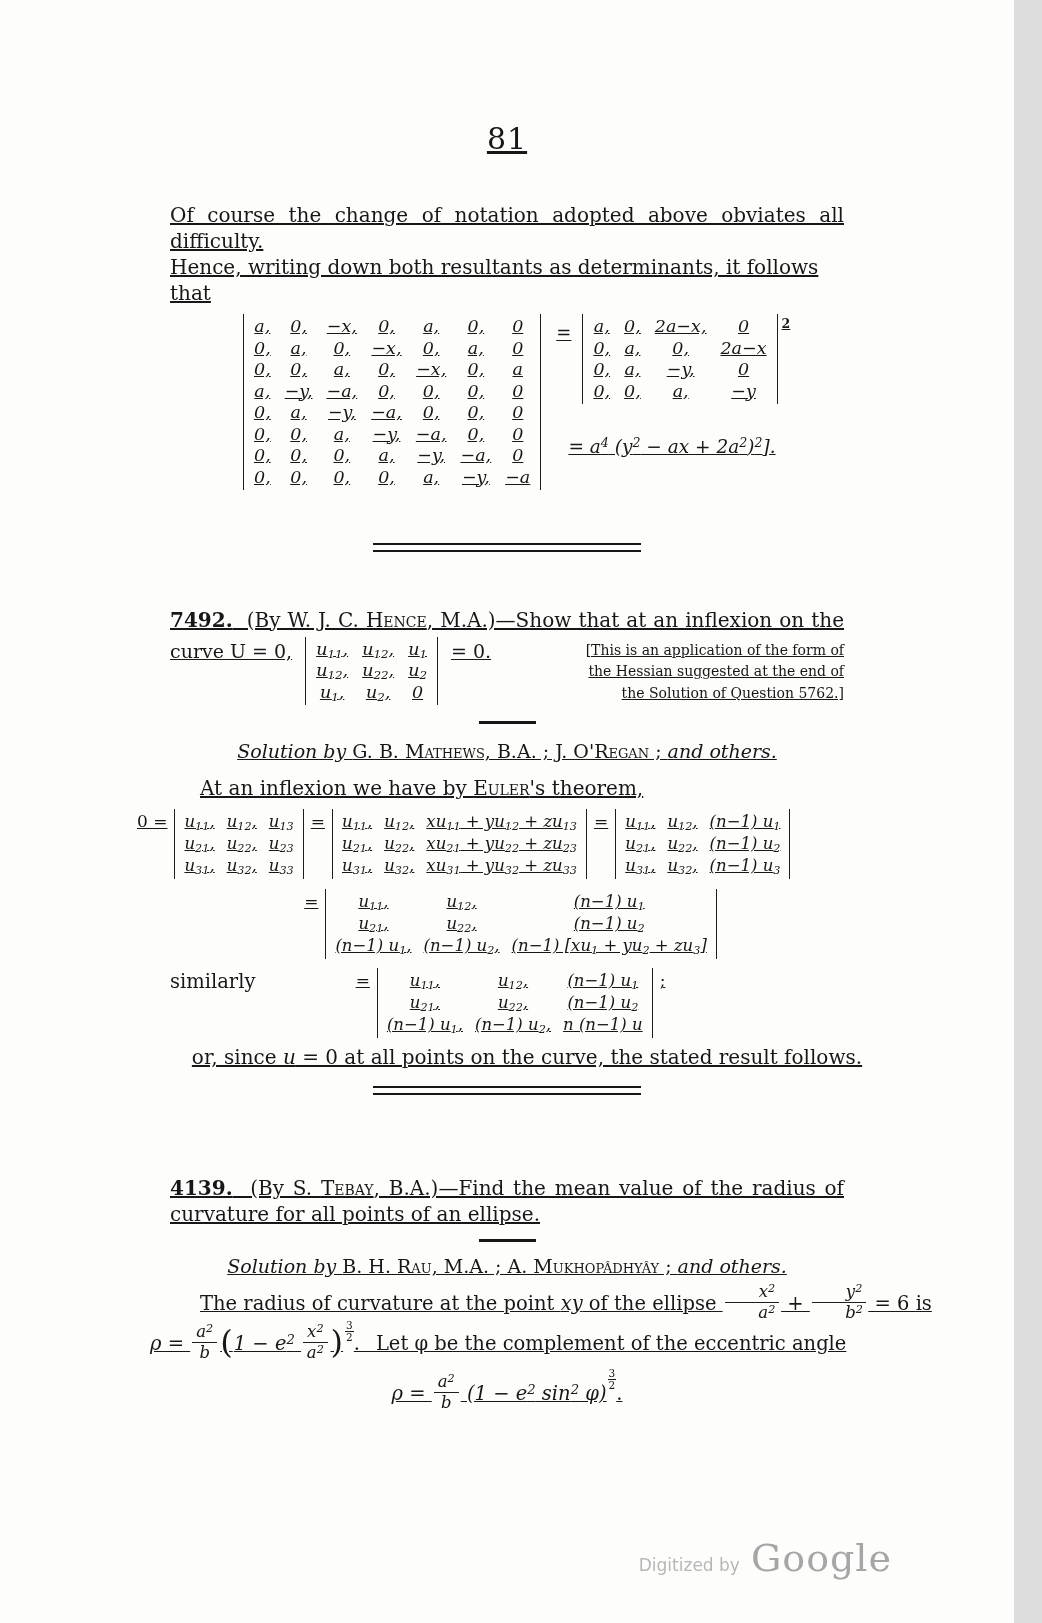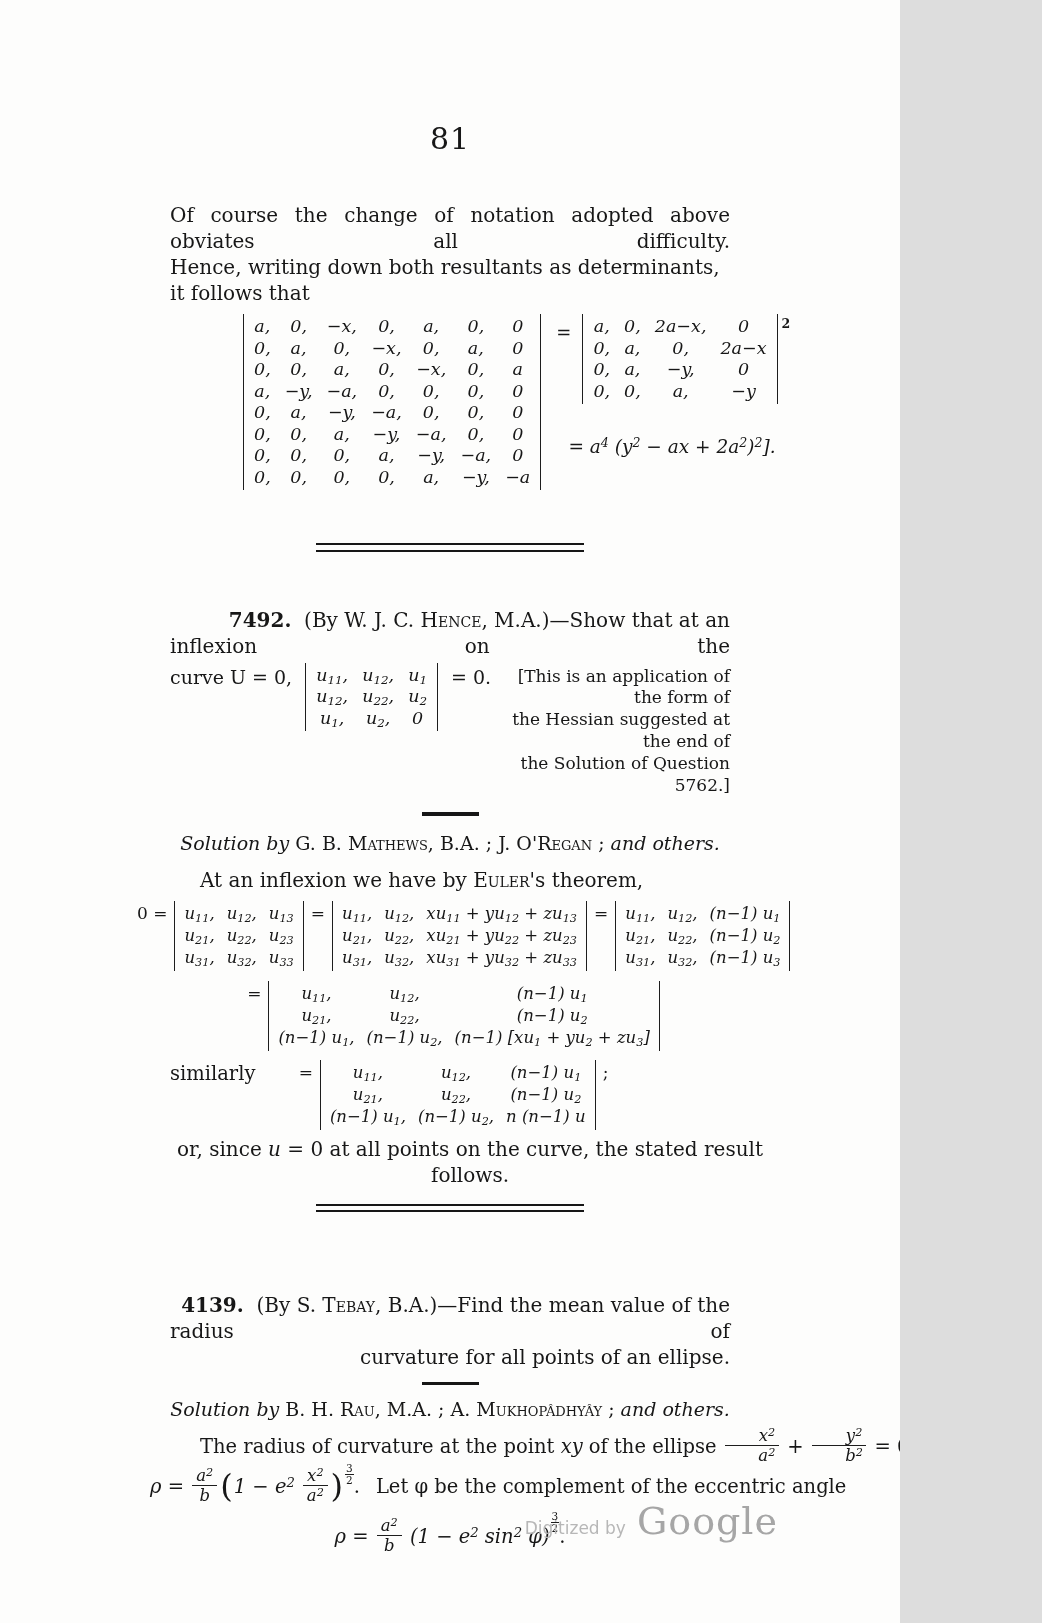--- a/index.html
+++ b/index.html
@@ -1,23 +1,24 @@
 <!DOCTYPE html>
 <html><head>
 <meta charset="utf-8">
 <style>
   html,body{margin:0;padding:0;background:#ddd;}
   .page{
     position:relative;
-    width:900px;height:1623px;
+    width:1014px;height:1623px;
     background:#fdfdfc;
     color:#171717;
     font-family:"DejaVu Serif","Liberation Serif",serif;
     font-size:20px;
     overflow:hidden;
+    text-decoration:underline;
   }
   
   .seg-r{font-style:normal;}
   .seg-i{font-style:italic;}
   .seg-b{font-weight:bold;}
   .seg-sc{font-variant:small-caps;}
   sub{font-size:68%;line-height:0;vertical-align:-0.28em;}
   sup{font-size:68%;line-height:0;vertical-align:0.45em;}
   .jl{text-align:justify;text-align-last:justify;margin-top:44px;}
   
@@ -37,26 +38,26 @@
   .resultants{margin:8px 0 0 243px;display:flex;align-items:flex-start;font-size:17.5px;}
   .res-eq{margin:8px 11px 0 15px;font-size:18px;}
   .res-row{display:flex;align-items:flex-start;}
   .det-power{font-size:12.5px;margin:2px 0 0 4px;font-weight:bold;}
   .res-line{margin:32px 0 0 -14px;font-style:italic;font-size:18.5px;white-space:nowrap;}
   
   .double-rule{width:268px;margin-left:auto;margin-right:auto;border-top:2.6px solid #161616;border-bottom:2.2px solid #161616;height:4.6px;}
   .short-rule{width:57px;height:3.2px;background:#161616;margin-left:auto;margin-right:auto;}
   
   .question{margin:0 170px;}
-  .q-header{line-height:26px;text-align:right;}
+  .q-header{line-height:26px;}
   .q-body{display:flex;align-items:flex-start;margin-top:4px;font-size:19px;}
   .q-curve,.q-eqzero{margin-top:3px;white-space:nowrap;}
   .q-body .det{margin:0 13px;font-size:17.5px;}
   .q-eqzero{margin-right:6px;}
-  .q-notes{flex:1;text-align:right;line-height:21.8px;margin-top:3px;font-size:17px;}
+  .q-notes{flex:1;text-align:right;line-height:21.8px;margin-top:3px;font-size:14px;}
   .byline{text-align:center;font-size:19px;line-height:24px;}
   .text-line{margin-left:170px;margin-right:170px;line-height:26px;}
   .ind{text-indent:30px;}
   
   .eqs{margin:8px 130px 0 137px;font-size:16.5px;}
   .eq-row{display:flex;align-items:flex-start;gap:7px;}
   .eq-row .det{font-size:16.5px;}
   .eq-row .mcell{padding:0 6px;line-height:22px;}
   .eqop{margin-top:2px;font-size:17px;white-space:nowrap;}
   .row2{justify-content:center;margin-top:10px;}
@@ -77,21 +78,21 @@
   .supfrac{
     display:inline-flex;flex-direction:column;align-items:center;
     vertical-align:top;font-size:10.5px;line-height:1.05;font-style:normal;
     position:relative;top:-4px;margin-left:1px;
   }
   .supfrac .fnum{border-bottom:1px solid #1d1d1d;padding:0 1px;}
   .supfrac .fden{padding-top:0;}
   .bigparen{font-size:165%;font-style:normal;vertical-align:middle;line-height:1;margin:0 1px;position:relative;top:-2px;}
   .final-formula{text-align:center;margin-top:8px;line-height:44px;font-size:19.5px;white-space:nowrap;}
   
-  .watermark{position:absolute;top:1499px;right:122px;display:flex;align-items:baseline;gap:11px;}
+  .watermark{position:absolute;top:1536px;right:122px;display:flex;align-items:baseline;gap:11px;}
   .wm-digitized{font-family:"DejaVu Sans","Liberation Sans",sans-serif;font-size:17px;color:#b7b7b7;}
   .wm-google{font-size:38px;color:#a6a6a6;letter-spacing:1px;}
 </style>
 </head>
 <body>
 
 <div class="page">
 
   <div class="page-number">81</div>
 

